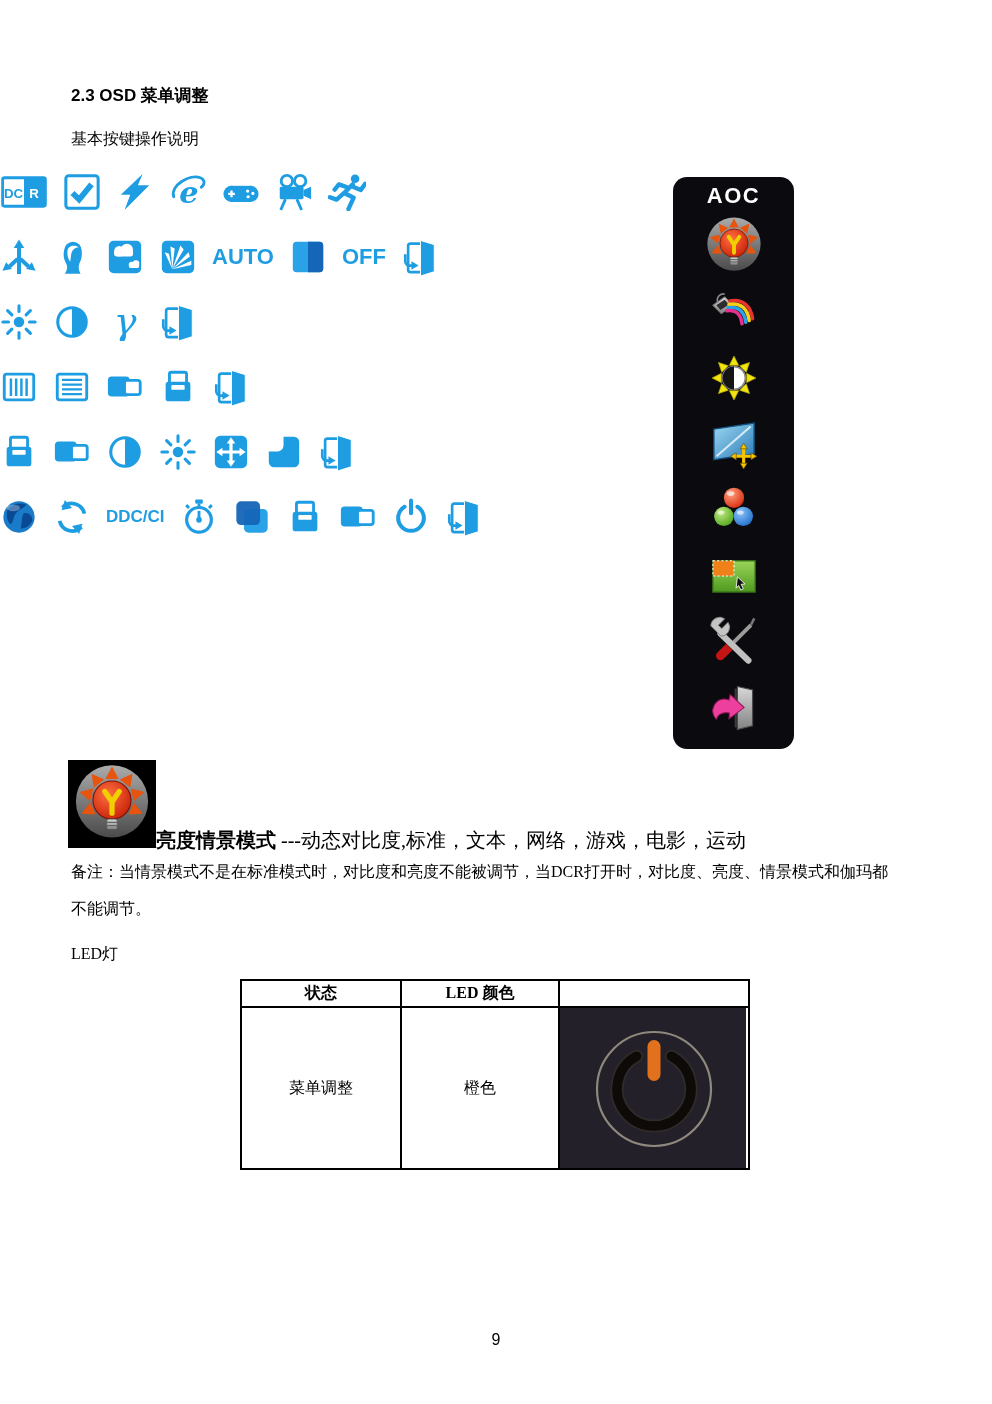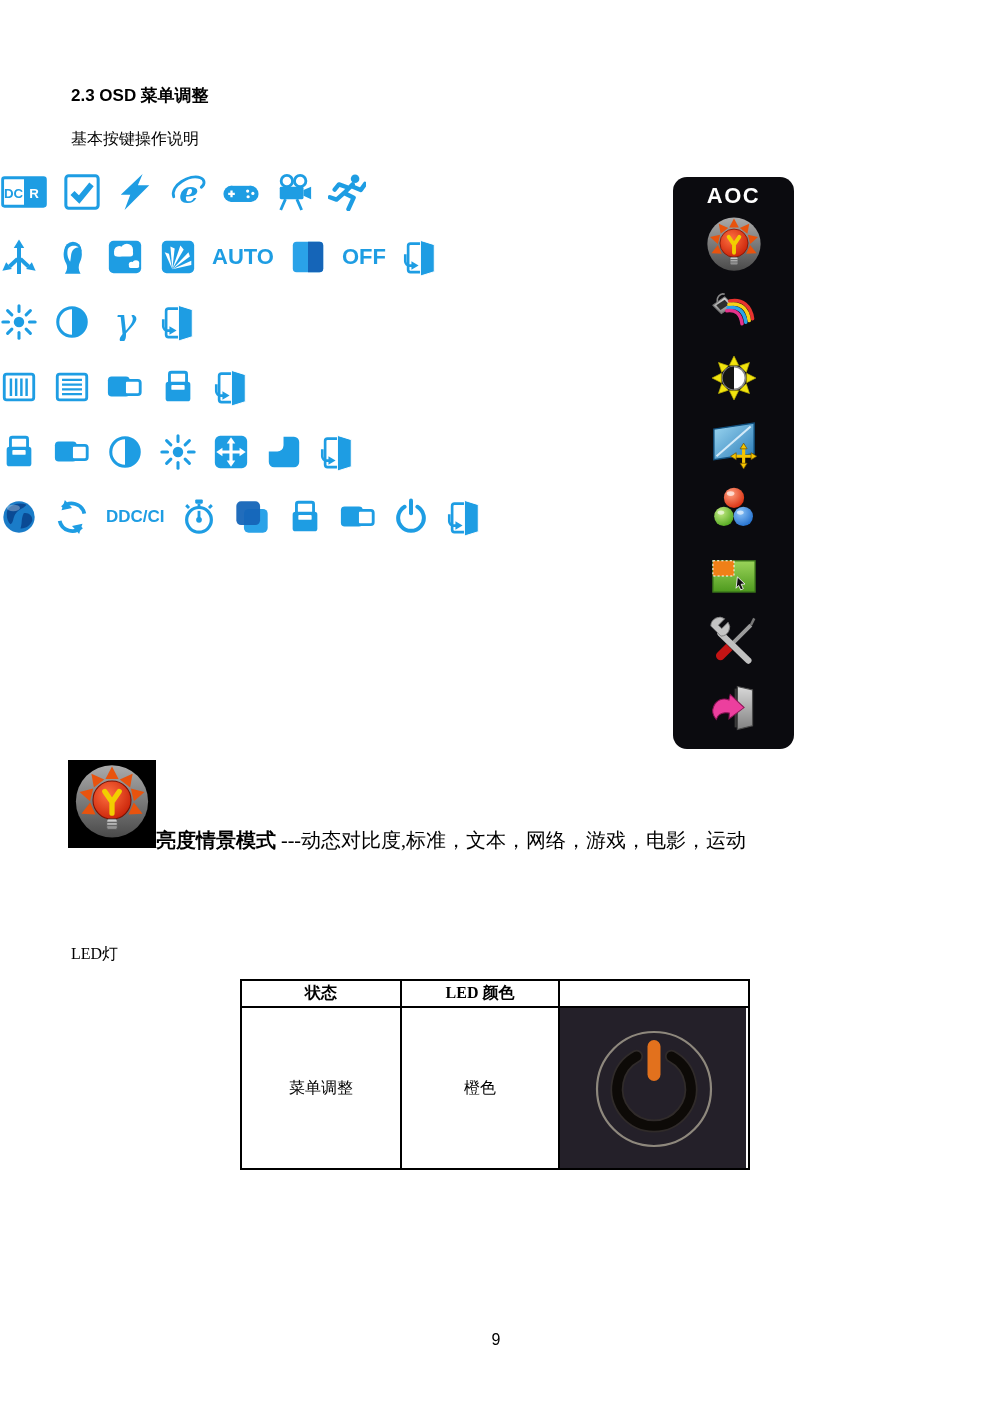--- a/index.html
+++ b/index.html
@@ -542,20 +542,24 @@
   <div class="bulb-fig">
     <svg width="84" height="84" viewBox="0 0 64 64">
         <use href="#sb-bulb"></use>
       </svg>
   </div>
 
   <div class="scene-line">
     <b>亮度情景模式</b><span> ---动态对比度,标准，文本，网络，游戏，电影，运动</span>
   </div>
 
+  <div class="note">
+    <div>备注：当情景模式不是在标准模式时，对比度和亮度不能被调节，当DCR打开时，对比度、亮度、情景模式和伽玛都</div>
+    <div>不能调节。</div>
+  </div>
 
   <div class="led-label">LED灯</div>
 
   <table id="led-table">
     <colgroup>
         <col style="width:160px">
         <col style="width:158px">
         <col style="width:190px">
       </colgroup>
     <thead>

